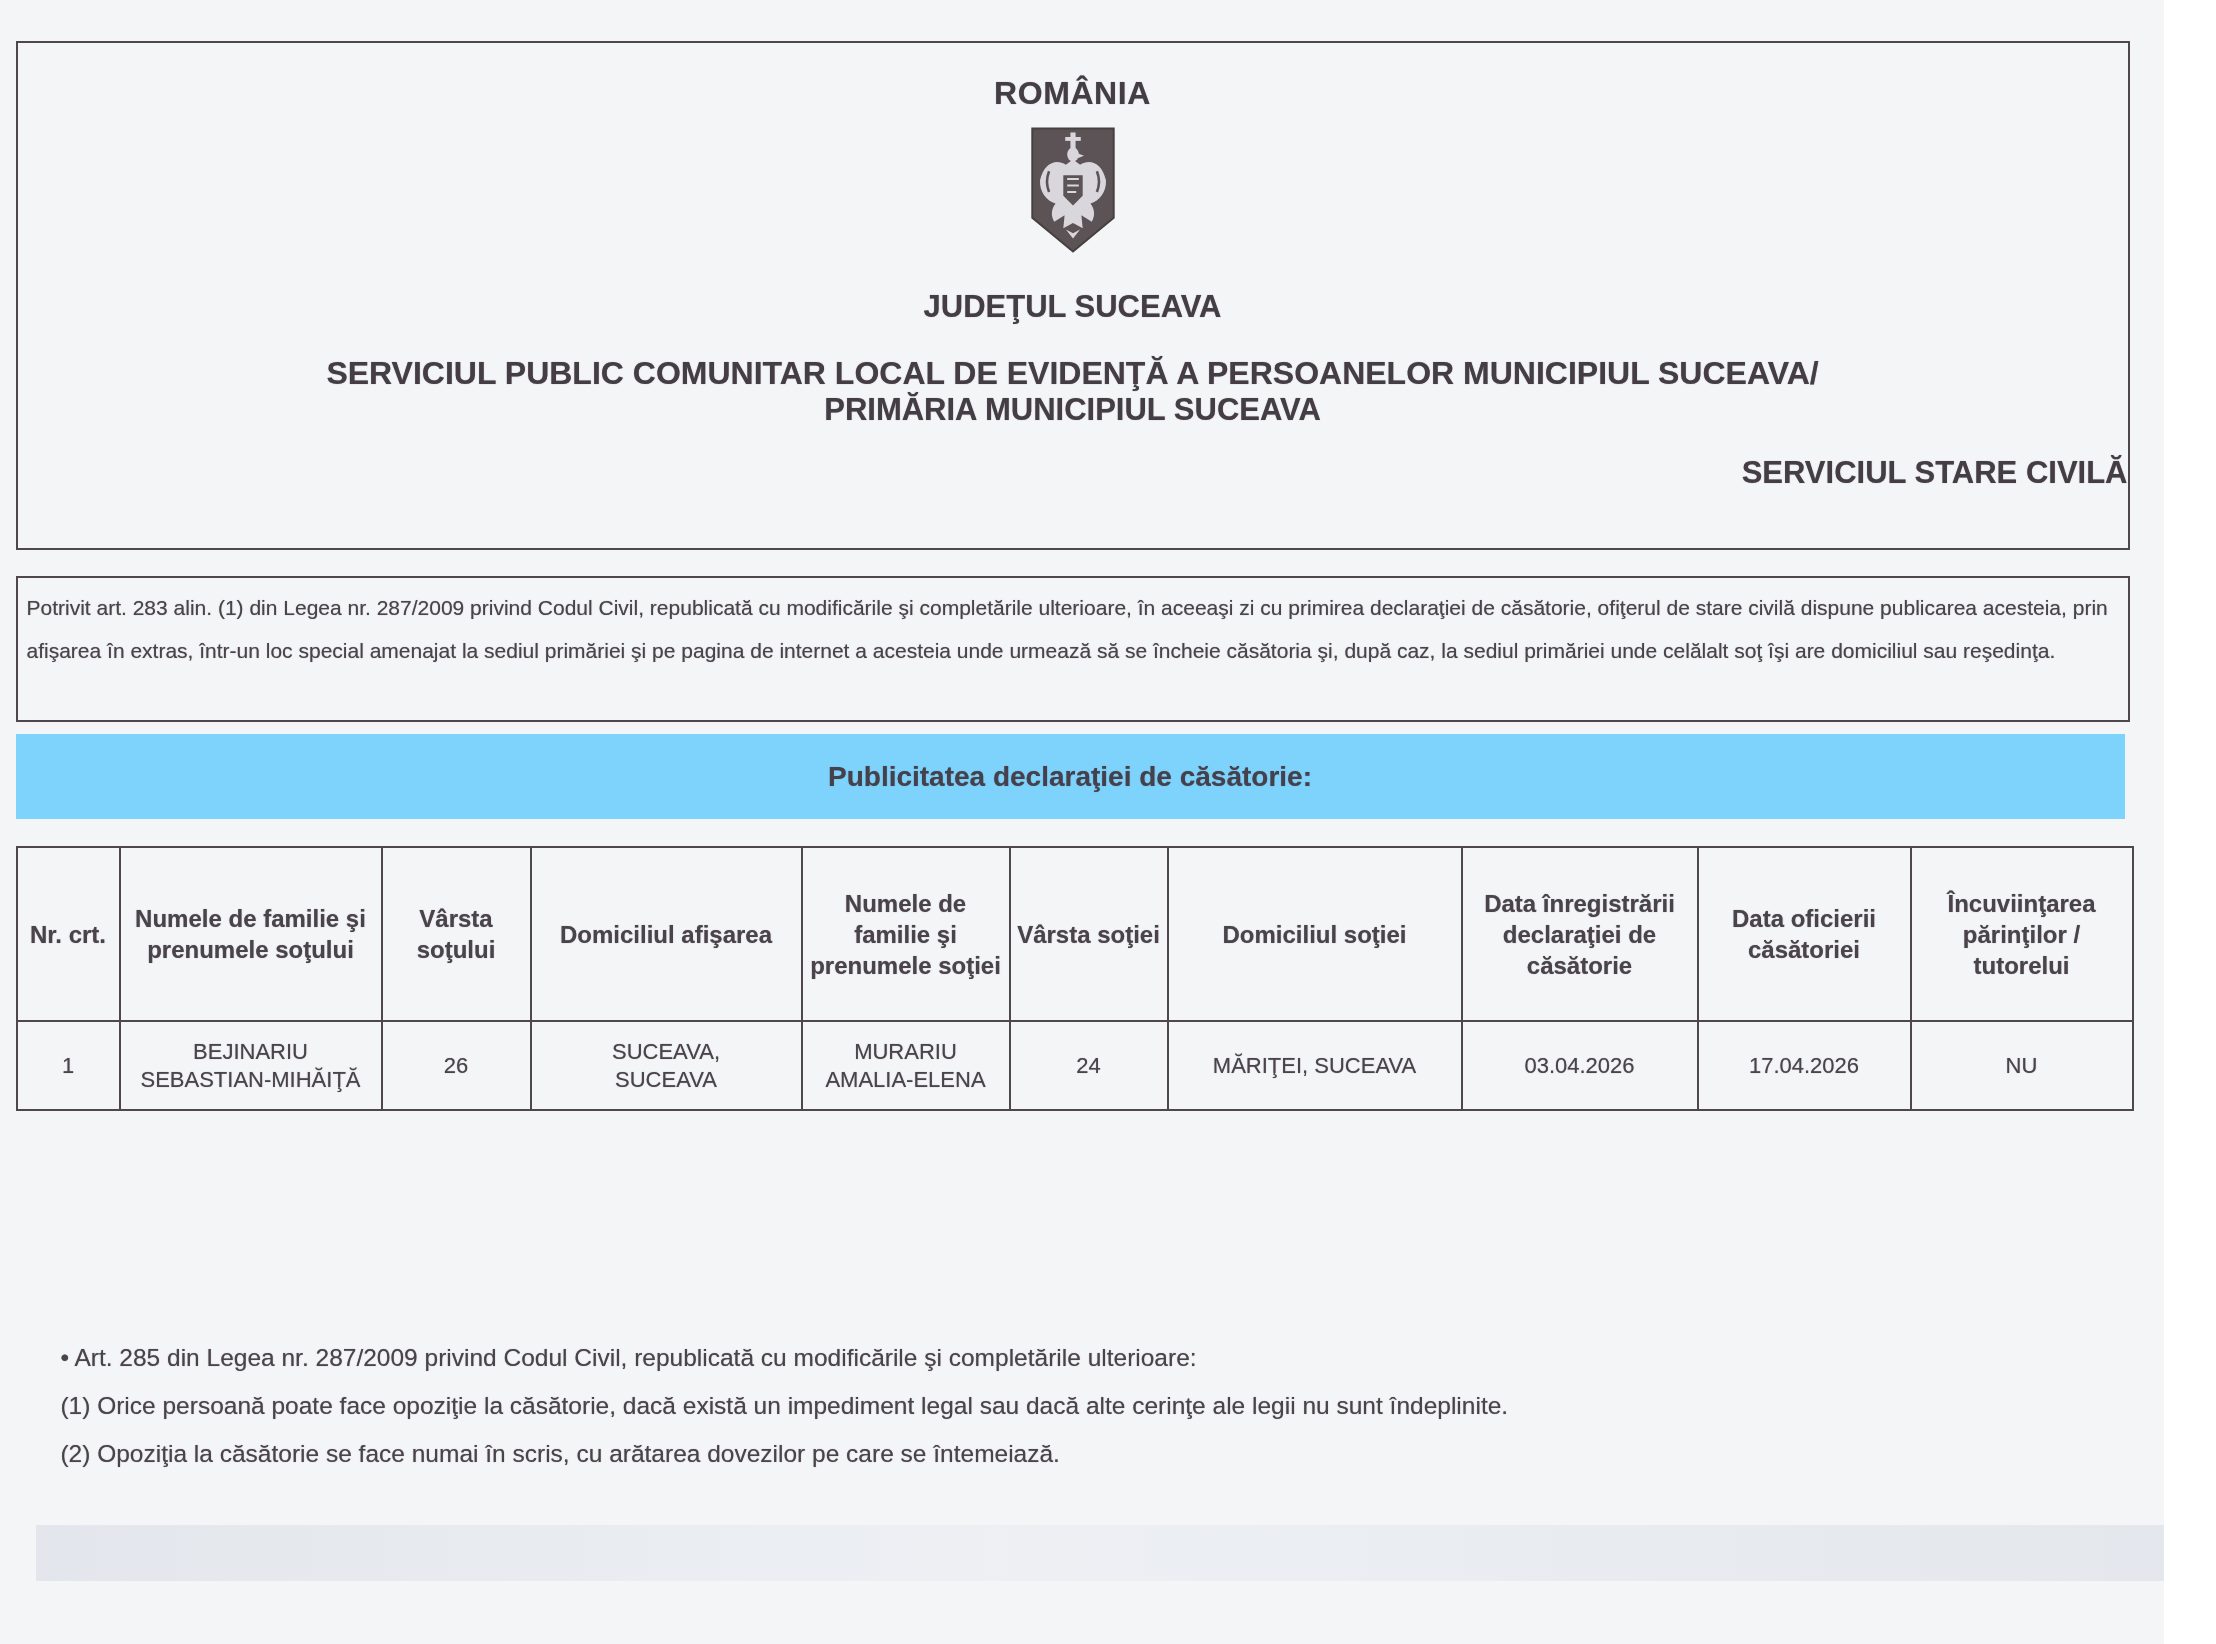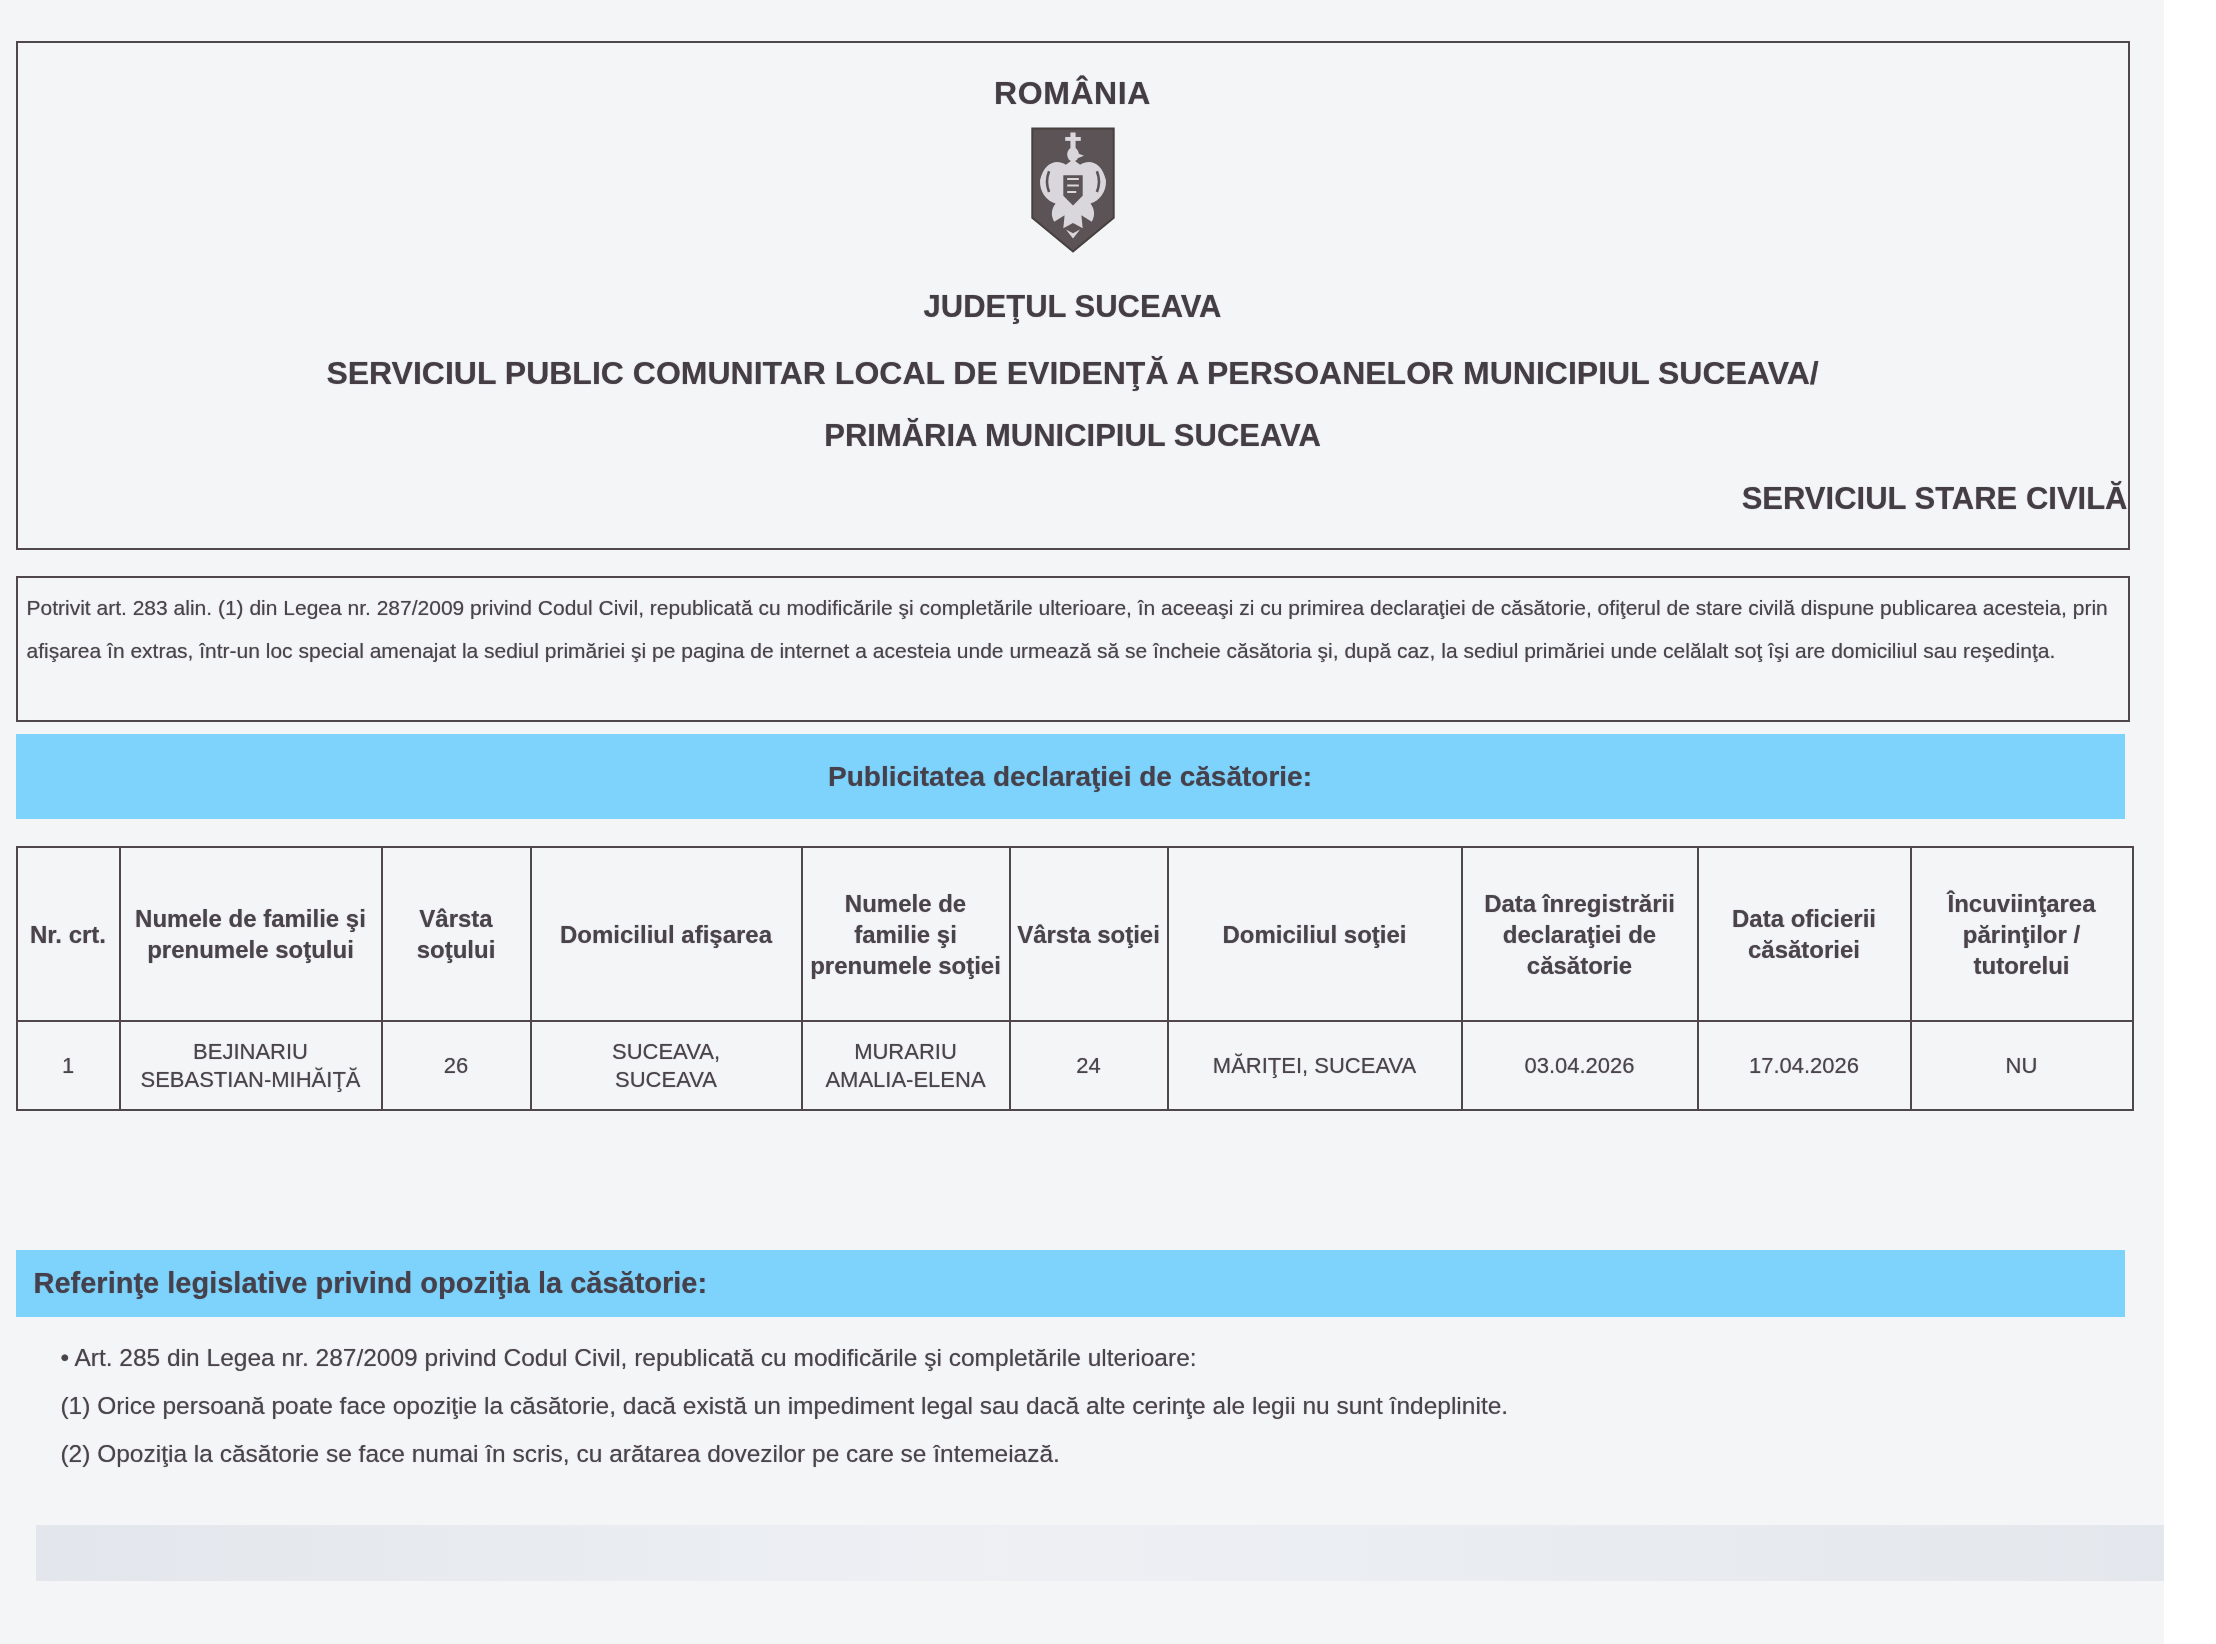--- a/index.html
+++ b/index.html
@@ -26,21 +26,21 @@
     border: 2.6px solid #4f474b;
     text-align: center;
     padding-top: 32px;
   }
   .country-title {
     font-size: 32px; font-weight: bold; letter-spacing: 0.6px; color: #453d44;
   }
   .coat-of-arms { margin: 14px auto 0 auto; width: 92px; height: 128px; }
   .county-title  { margin-top: 35px; font-size: 31px; font-weight: bold; color: #453d44; }
   .office-line1  { margin-top: 30px; font-size: 32px; font-weight: bold; color: #453d44; }
-  .office-line2  { margin-top: 26px; font-size: 31px; font-weight: bold; color: #453d44; }
+  .office-line2  { font-size: 31px; font-weight: bold; color: #453d44; }
   .office-line3  { margin-top: 27px; font-size: 31px; font-weight: bold; color: #453d44; text-align: right; }
 
   
   .intro-box {
     position: absolute;
     left: 15.5px; top: 576px;
     width: 2114px; height: 146px;
     border: 2.6px solid #4f474b;
     padding: 7.7px 10.3px 0 9px;
     font-size: 21px;
@@ -215,21 +215,20 @@
 AMALIA-ELENA</td>
         <td class="scan-text">24</td>
         <td class="scan-text">MĂRIŢEI, SUCEAVA</td>
         <td class="scan-text">03.04.2026</td>
         <td class="scan-text">17.04.2026</td>
         <td class="scan-text">NU</td>
       </tr>
     </tbody>
   </table>
 
-  <div class="band band-referinte scan-text">Referinţe legislative privind opoziţia la căsătorie:</div>
 
   <div class="legal-items">
     <div class="legal-item scan-text">• Art. 285 din Legea nr. 287/2009 privind Codul Civil, republicată cu modificările şi completările ulterioare:</div>
     <div class="legal-item scan-text">(1) Orice persoană poate face opoziţie la căsătorie, dacă există un impediment legal sau dacă alte cerinţe ale legii nu sunt îndeplinite.</div>
     <div class="legal-item scan-text">(2) Opoziţia la căsătorie se face numai în scris, cu arătarea dovezilor pe care se întemeiază.</div>
   </div>
 
   <div class="page-edge-line"></div>
   <div class="scan-artifact"></div>
 

